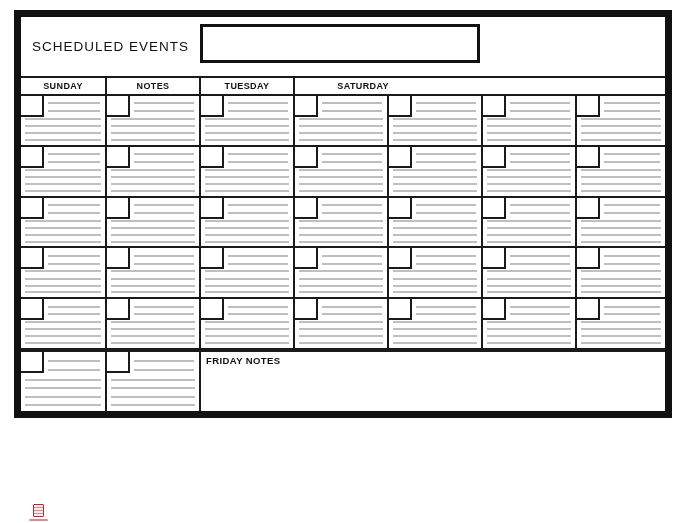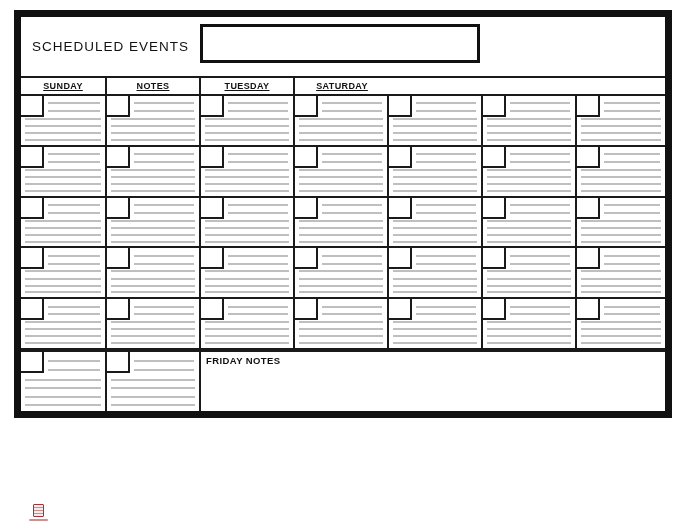--- a/index.html
+++ b/index.html
@@ -22,31 +22,31 @@
   
   .title-band{height:59px;flex:none;display:flex;align-items:center;}
   .title-left{width:179px;text-align:center;font-size:13.5px;font-weight:400;letter-spacing:1px;white-space:nowrap;}
   .month-box{
     width:280px;height:39px;box-sizing:border-box;border:3px solid var(--frame);
     align-self:flex-start;margin-top:7px;background:#fff;font-size:16px;
     display:flex;align-items:center;justify-content:center;flex:none;
   }
   .title-right{flex:1;text-align:center;font-size:13.5px;font-weight:400;letter-spacing:1px;white-space:nowrap;}
   
-  .cols{display:grid;grid-template-columns:86px 94px 94px 94px 94px 94px 1fr;text-decoration:underline;}
+  .cols{display:grid;grid-template-columns:86px 94px 94px 94px 94px 94px 1fr;}
   
   .dow-row{
     height:20px;flex:none;box-sizing:border-box;
     border-top:2px solid var(--grid);border-bottom:2px solid var(--grid);
   }
   .dow-cell{
     border-right:2px solid var(--grid);display:flex;align-items:center;justify-content:center;
     font-size:9px;font-weight:bold;letter-spacing:0.4px;overflow:hidden;
   }
-  .dow-cell:last-child{border-right:none;}
+  .dow-cell:last-child{border-right:none;justify-content:flex-end;}
   
   .weeks{flex:1;display:flex;flex-direction:column;min-height:0;}
   .week-row{flex:1;border-bottom:2px solid var(--grid);min-height:0;}
   .week-row:last-child{border-bottom:none;}
   .day-cell{position:relative;border-right:2px solid var(--grid);overflow:hidden;}
   .day-cell:last-child{border-right:none;}
   .date-box{
     position:absolute;left:0;top:0;width:21px;height:19px;background:#fff;
     border-right:2.5px solid var(--grid);border-bottom:2.5px solid var(--grid);
     font-size:11px;line-height:19px;text-align:center;z-index:2;

